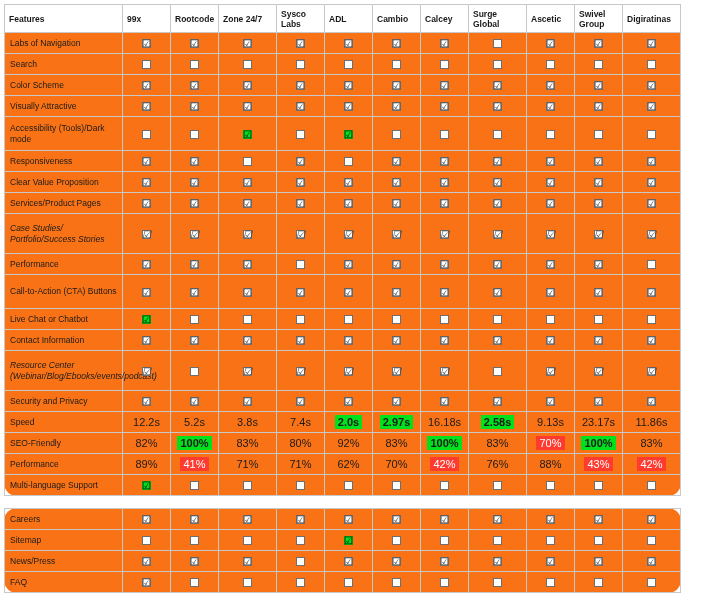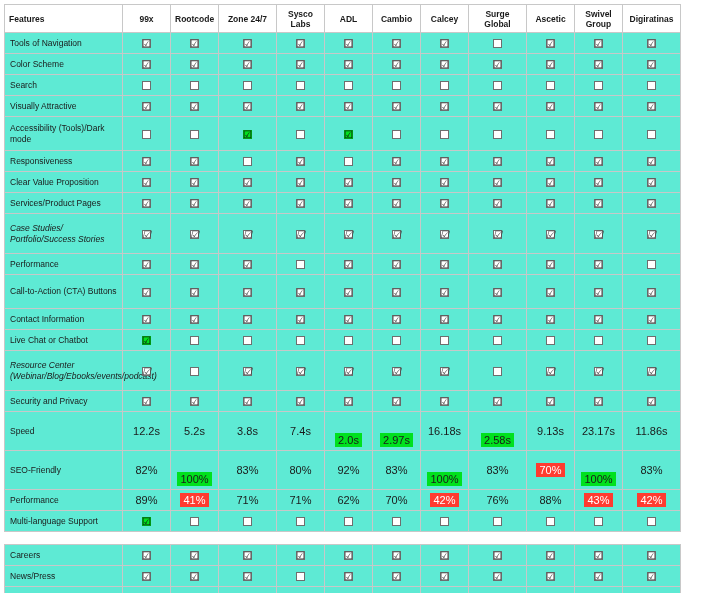--- a/index.html
+++ b/index.html
@@ -17,37 +17,38 @@
   }
   .sheet {
     padding: 4px 4px 0 4px;
     box-sizing: border-box;
     width: 706px;
   }
   table {
     border-collapse: collapse;
     table-layout: fixed;
     width: 618px;
-    background: #5eead4;
+    background: #f97316;
+    border-radius: 13px;
   }
   table + table {
     margin-top: 12px;
   }
   th, td {
     border: 1px solid #c8c8c8;
     padding: 0;
     vertical-align: middle;
     box-sizing: border-box;
   }
   thead th {
     font-weight: bold;
     font-size: 8.5px;
     height: 28px;
     padding: 2px 4px;
-    text-align: center;
+    text-align: left;
     background: #ffffff;
     color: #1a1a1a;
   }
   thead th.feat-head {
     text-align: left;
   }
   td.feature {
     text-align: left;
     padding: 4px 5px;
     font-size: 8.5px;
@@ -97,22 +98,21 @@
     color: #101010;
   }
   .num {
     display: inline-block;
     padding: 1px 3px;
     font-size: 11px;
     color: #1a1a1a;
   }
   .num.hl-green {
     background: #00e11e;
-    font-weight: normal;
-    margin-top: 18px;
+    font-weight: bold;
   }
   .num.hl-red {
     background: #ff3b30;
     color: #ffffff;
   }
   .colw-feature { width: 118px; }
   .colw-std { width: 48px; }
   .colw-wide { width: 58px; }
 </style>
 </head>
@@ -145,60 +145,60 @@
           <th>Cambio</th>
           <th>Calcey</th>
           <th>Surge Global</th>
           <th>Ascetic</th>
           <th>Swivel Group</th>
           <th>Digiratinas</th>
         </tr>
     </thead>
     <tbody id="main-body">
         <tr>
-          <td class="feature">Tools of Navigation</td>
-          <td class="cell"><span class="chk checked"></span></td>
-          <td class="cell"><span class="chk checked"></span></td>
-          <td class="cell"><span class="chk checked"></span></td>
-          <td class="cell"><span class="chk checked"></span></td>
-          <td class="cell"><span class="chk checked"></span></td>
-          <td class="cell"><span class="chk checked"></span></td>
-          <td class="cell"><span class="chk checked"></span></td>
-          <td class="cell"><span class="chk"></span></td>
-          <td class="cell"><span class="chk checked"></span></td>
-          <td class="cell"><span class="chk checked"></span></td>
-          <td class="cell"><span class="chk checked"></span></td>
+          <td class="feature">Labs of Navigation</td>
+          <td class="cell"><span class="chk checked"></span></td>
+          <td class="cell"><span class="chk checked"></span></td>
+          <td class="cell"><span class="chk checked"></span></td>
+          <td class="cell"><span class="chk checked"></span></td>
+          <td class="cell"><span class="chk checked"></span></td>
+          <td class="cell"><span class="chk checked"></span></td>
+          <td class="cell"><span class="chk checked"></span></td>
+          <td class="cell"><span class="chk"></span></td>
+          <td class="cell"><span class="chk checked"></span></td>
+          <td class="cell"><span class="chk checked"></span></td>
+          <td class="cell"><span class="chk checked"></span></td>
+        </tr>
+        <tr>
+          <td class="feature">Search</td>
+          <td class="cell"><span class="chk"></span></td>
+          <td class="cell"><span class="chk"></span></td>
+          <td class="cell"><span class="chk"></span></td>
+          <td class="cell"><span class="chk"></span></td>
+          <td class="cell"><span class="chk"></span></td>
+          <td class="cell"><span class="chk"></span></td>
+          <td class="cell"><span class="chk"></span></td>
+          <td class="cell"><span class="chk"></span></td>
+          <td class="cell"><span class="chk"></span></td>
+          <td class="cell"><span class="chk"></span></td>
+          <td class="cell"><span class="chk"></span></td>
         </tr>
         <tr>
           <td class="feature">Color Scheme</td>
           <td class="cell"><span class="chk checked"></span></td>
           <td class="cell"><span class="chk checked"></span></td>
           <td class="cell"><span class="chk checked"></span></td>
           <td class="cell"><span class="chk checked"></span></td>
           <td class="cell"><span class="chk checked"></span></td>
           <td class="cell"><span class="chk checked"></span></td>
           <td class="cell"><span class="chk checked"></span></td>
           <td class="cell"><span class="chk checked"></span></td>
           <td class="cell"><span class="chk checked"></span></td>
           <td class="cell"><span class="chk checked"></span></td>
           <td class="cell"><span class="chk checked"></span></td>
-        </tr>
-        <tr>
-          <td class="feature">Search</td>
-          <td class="cell"><span class="chk"></span></td>
-          <td class="cell"><span class="chk"></span></td>
-          <td class="cell"><span class="chk"></span></td>
-          <td class="cell"><span class="chk"></span></td>
-          <td class="cell"><span class="chk"></span></td>
-          <td class="cell"><span class="chk"></span></td>
-          <td class="cell"><span class="chk"></span></td>
-          <td class="cell"><span class="chk"></span></td>
-          <td class="cell"><span class="chk"></span></td>
-          <td class="cell"><span class="chk"></span></td>
-          <td class="cell"><span class="chk"></span></td>
         </tr>
         <tr>
           <td class="feature">Visually Attractive</td>
           <td class="cell"><span class="chk checked"></span></td>
           <td class="cell"><span class="chk checked"></span></td>
           <td class="cell"><span class="chk checked"></span></td>
           <td class="cell"><span class="chk checked"></span></td>
           <td class="cell"><span class="chk checked"></span></td>
           <td class="cell"><span class="chk checked"></span></td>
           <td class="cell"><span class="chk checked"></span></td>
@@ -299,46 +299,46 @@
           <td class="cell"><span class="chk checked"></span></td>
           <td class="cell"><span class="chk checked"></span></td>
           <td class="cell"><span class="chk checked"></span></td>
           <td class="cell"><span class="chk checked"></span></td>
           <td class="cell"><span class="chk checked"></span></td>
           <td class="cell"><span class="chk checked"></span></td>
           <td class="cell"><span class="chk checked"></span></td>
           <td class="cell"><span class="chk checked"></span></td>
         </tr>
         <tr>
-          <td class="feature">Contact Information</td>
-          <td class="cell"><span class="chk checked"></span></td>
-          <td class="cell"><span class="chk checked"></span></td>
-          <td class="cell"><span class="chk checked"></span></td>
-          <td class="cell"><span class="chk checked"></span></td>
-          <td class="cell"><span class="chk checked"></span></td>
-          <td class="cell"><span class="chk checked"></span></td>
-          <td class="cell"><span class="chk checked"></span></td>
-          <td class="cell"><span class="chk checked"></span></td>
-          <td class="cell"><span class="chk checked"></span></td>
-          <td class="cell"><span class="chk checked"></span></td>
-          <td class="cell"><span class="chk checked"></span></td>
-        </tr>
-        <tr>
           <td class="feature">Live Chat or Chatbot</td>
           <td class="cell"><span class="chk checked green"></span></td>
           <td class="cell"><span class="chk"></span></td>
           <td class="cell"><span class="chk"></span></td>
           <td class="cell"><span class="chk"></span></td>
           <td class="cell"><span class="chk"></span></td>
           <td class="cell"><span class="chk"></span></td>
           <td class="cell"><span class="chk"></span></td>
           <td class="cell"><span class="chk"></span></td>
           <td class="cell"><span class="chk"></span></td>
           <td class="cell"><span class="chk"></span></td>
           <td class="cell"><span class="chk"></span></td>
+        </tr>
+        <tr>
+          <td class="feature">Contact Information</td>
+          <td class="cell"><span class="chk checked"></span></td>
+          <td class="cell"><span class="chk checked"></span></td>
+          <td class="cell"><span class="chk checked"></span></td>
+          <td class="cell"><span class="chk checked"></span></td>
+          <td class="cell"><span class="chk checked"></span></td>
+          <td class="cell"><span class="chk checked"></span></td>
+          <td class="cell"><span class="chk checked"></span></td>
+          <td class="cell"><span class="chk checked"></span></td>
+          <td class="cell"><span class="chk checked"></span></td>
+          <td class="cell"><span class="chk checked"></span></td>
+          <td class="cell"><span class="chk checked"></span></td>
         </tr>
         <tr class="row-xtall">
           <td class="feature">Resource Center (Webinar/Blog/Ebooks/events/podcast)</td>
           <td class="cell"><span class="chk checked"></span></td>
           <td class="cell"><span class="chk"></span></td>
           <td class="cell"><span class="chk checked"></span></td>
           <td class="cell"><span class="chk checked"></span></td>
           <td class="cell"><span class="chk checked"></span></td>
           <td class="cell"><span class="chk checked"></span></td>
           <td class="cell"><span class="chk checked"></span></td>
@@ -444,46 +444,46 @@
           <td class="cell"><span class="chk checked"></span></td>
           <td class="cell"><span class="chk checked"></span></td>
           <td class="cell"><span class="chk checked"></span></td>
           <td class="cell"><span class="chk checked"></span></td>
           <td class="cell"><span class="chk checked"></span></td>
           <td class="cell"><span class="chk checked"></span></td>
           <td class="cell"><span class="chk checked"></span></td>
           <td class="cell"><span class="chk checked"></span></td>
         </tr>
         <tr>
+          <td class="feature">Sitemap</td>
+          <td class="cell"><span class="chk"></span></td>
+          <td class="cell"><span class="chk"></span></td>
+          <td class="cell"><span class="chk"></span></td>
+          <td class="cell"><span class="chk"></span></td>
+          <td class="cell"><span class="chk checked green"></span></td>
+          <td class="cell"><span class="chk"></span></td>
+          <td class="cell"><span class="chk"></span></td>
+          <td class="cell"><span class="chk"></span></td>
+          <td class="cell"><span class="chk"></span></td>
+          <td class="cell"><span class="chk"></span></td>
+          <td class="cell"><span class="chk"></span></td>
+        </tr>
+        <tr>
           <td class="feature">News/Press</td>
           <td class="cell"><span class="chk checked"></span></td>
           <td class="cell"><span class="chk checked"></span></td>
           <td class="cell"><span class="chk checked"></span></td>
           <td class="cell"><span class="chk"></span></td>
           <td class="cell"><span class="chk checked"></span></td>
           <td class="cell"><span class="chk checked"></span></td>
           <td class="cell"><span class="chk checked"></span></td>
           <td class="cell"><span class="chk checked"></span></td>
           <td class="cell"><span class="chk checked"></span></td>
           <td class="cell"><span class="chk checked"></span></td>
           <td class="cell"><span class="chk checked"></span></td>
-        </tr>
-        <tr>
-          <td class="feature">Sitemap</td>
-          <td class="cell"><span class="chk"></span></td>
-          <td class="cell"><span class="chk"></span></td>
-          <td class="cell"><span class="chk"></span></td>
-          <td class="cell"><span class="chk"></span></td>
-          <td class="cell"><span class="chk checked green"></span></td>
-          <td class="cell"><span class="chk"></span></td>
-          <td class="cell"><span class="chk"></span></td>
-          <td class="cell"><span class="chk"></span></td>
-          <td class="cell"><span class="chk"></span></td>
-          <td class="cell"><span class="chk"></span></td>
-          <td class="cell"><span class="chk"></span></td>
         </tr>
         <tr>
           <td class="feature">FAQ</td>
           <td class="cell"><span class="chk checked"></span></td>
           <td class="cell"><span class="chk"></span></td>
           <td class="cell"><span class="chk"></span></td>
           <td class="cell"><span class="chk"></span></td>
           <td class="cell"><span class="chk"></span></td>
           <td class="cell"><span class="chk"></span></td>
           <td class="cell"><span class="chk"></span></td>

